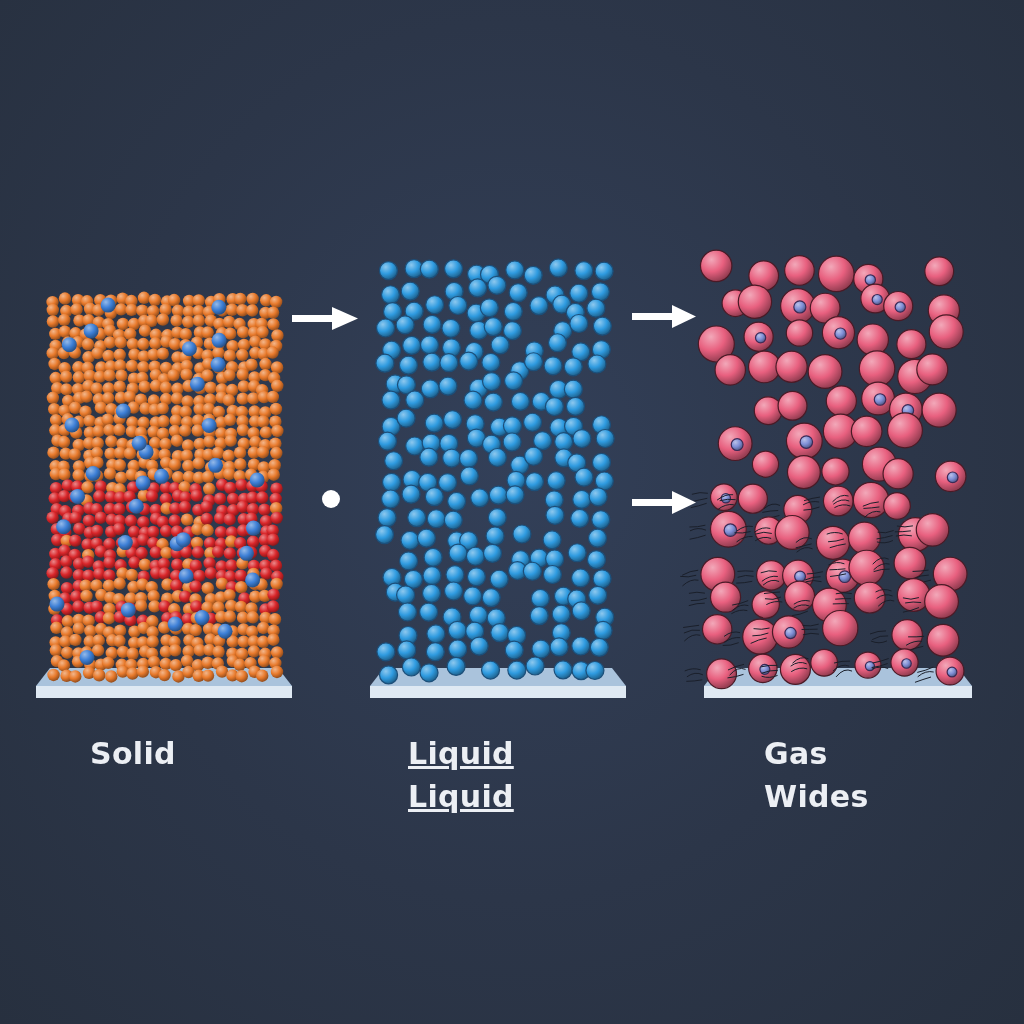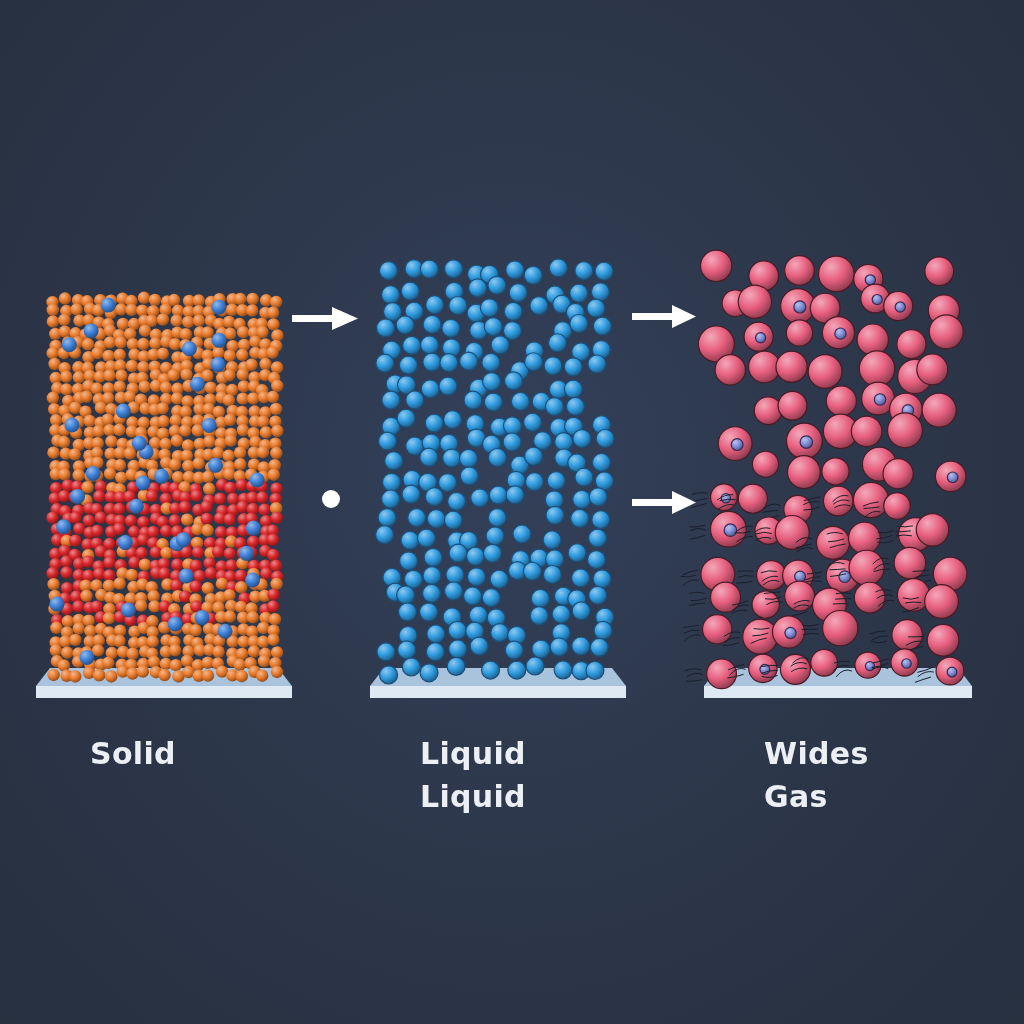--- a/index.html
+++ b/index.html
@@ -1311,20 +1311,20 @@
   <svg width="66" height="28">
       <rect x="0" y="10" width="42" height="7" fill="#ffffff"></rect>
       <polygon points="40,2 64,13.5 40,25" fill="#ffffff"></polygon>
     </svg>
 </div>
 <div class="dot" style="left:322px;top:490px;"></div>
 
 <div class="label" style="left:90px;top:732px;width:150px;">
   <div>Solid</div>
 </div>
-<div class="label" style="left:420px;top:732px;width:150px;">
+<div class="label" style="left:408px;top:732px;width:150px;text-decoration:underline;">
   <div>Liquid</div>
   <div>Liquid</div>
 </div>
 <div class="label" style="left:764px;top:732px;width:150px;">
+  <div>Gas</div>
   <div>Wides</div>
-  <div>Gas</div>
 </div>
 
 </body></html>

